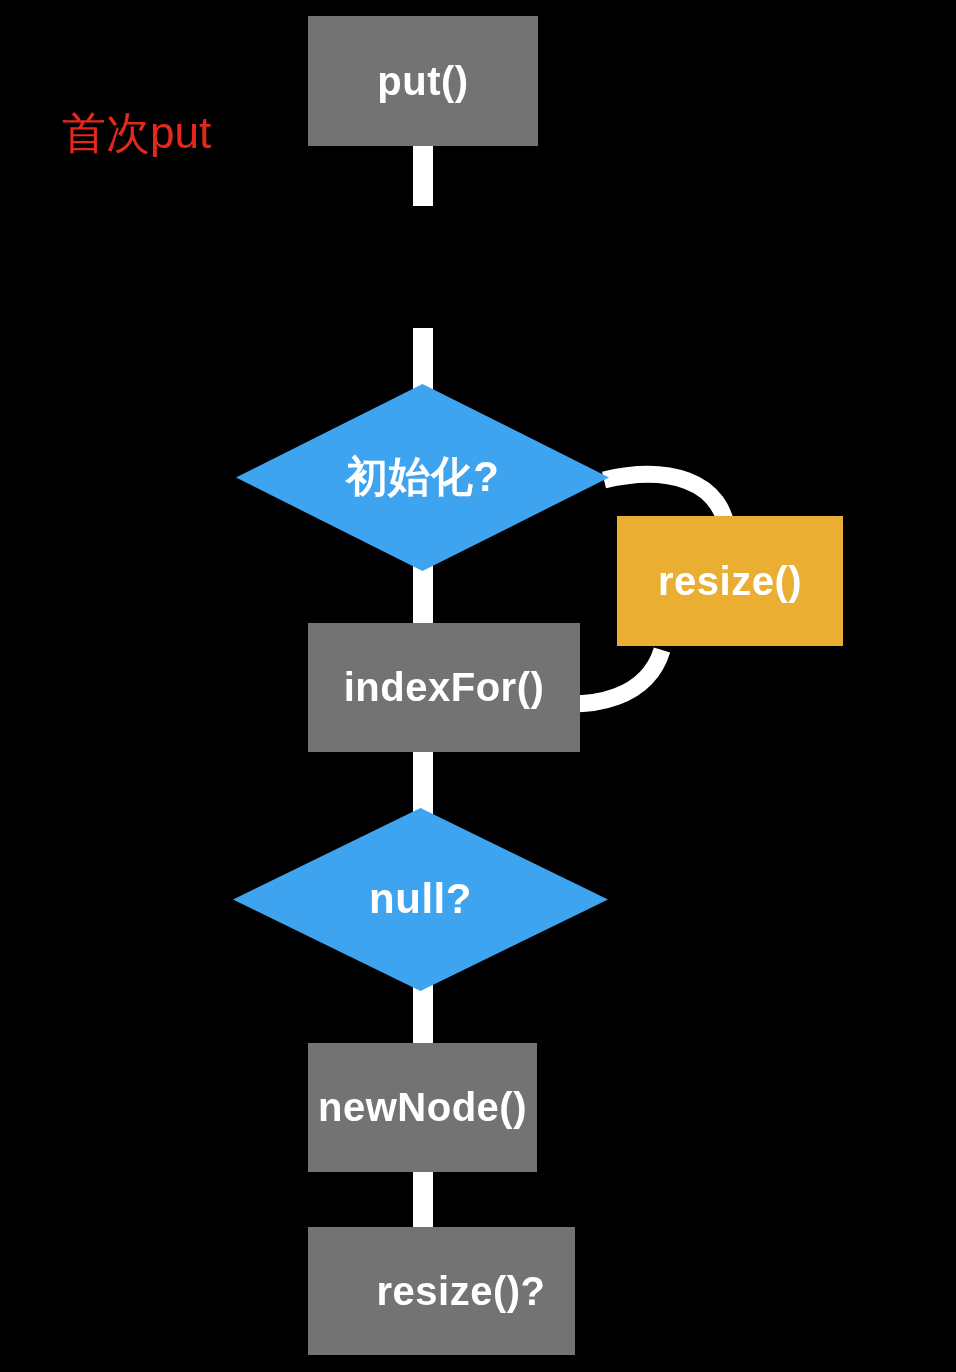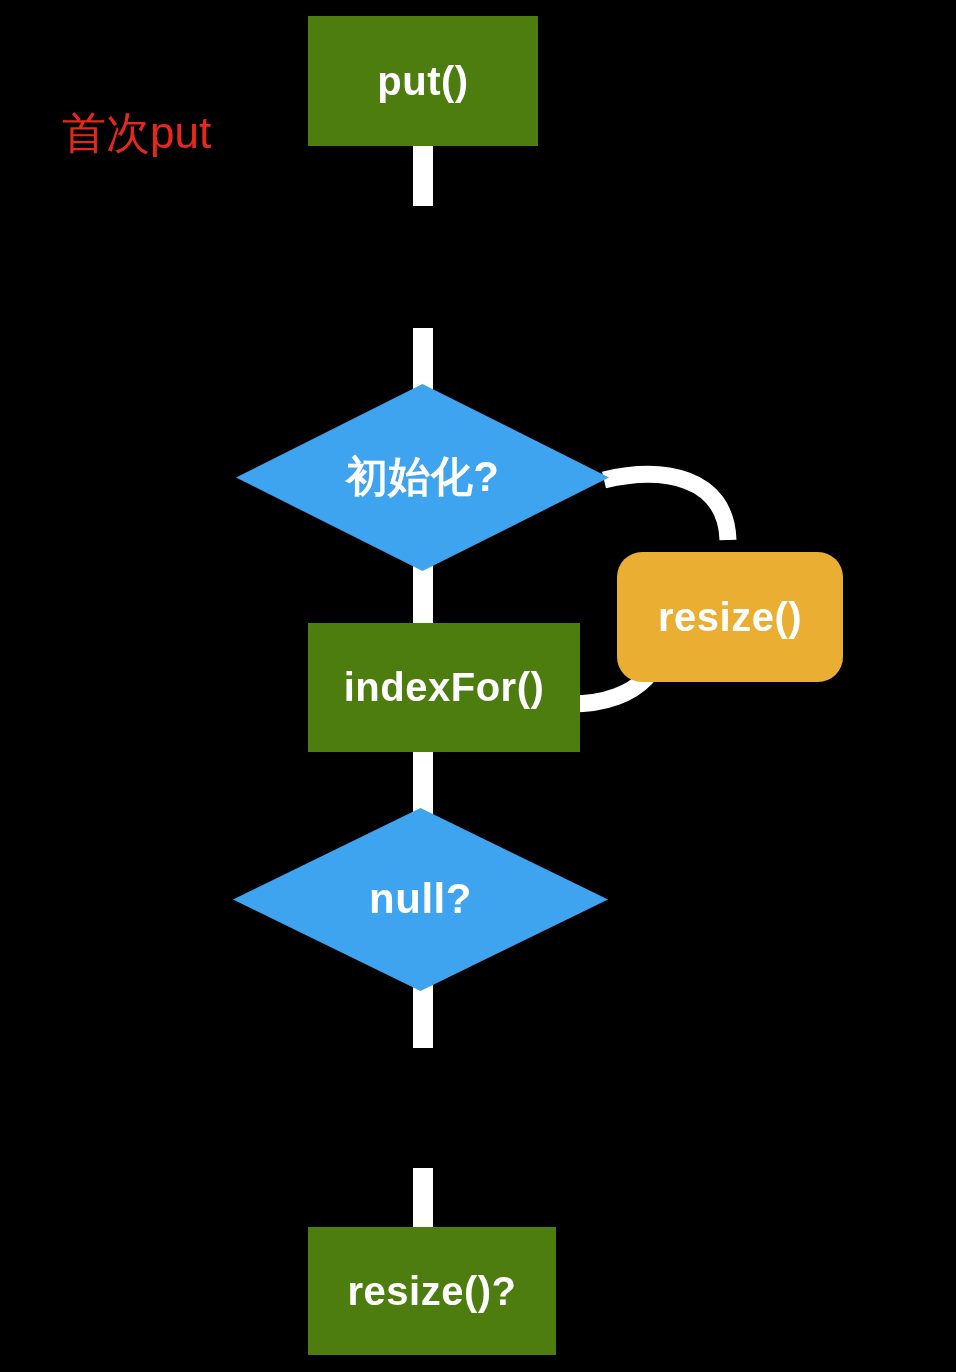--- a/index.html
+++ b/index.html
@@ -26,37 +26,37 @@
     display: flex;
     align-items: center;
     justify-content: center;
     color: #ffffff;
     font-size: 40px;
     font-weight: 600;
     letter-spacing: 0.5px;
     z-index: 2;
     text-align: center;
   }
-  .process-blue  { background: #4d7c0f; }
+  .process-blue  { background: #737373; }
   .process-orange{ background: #E9AE32; }
   .diamond {
     clip-path: polygon(50% 0%, 100% 50%, 50% 100%, 0% 50%);
     background: #3EA4F0;
     flex-direction: column;
     line-height: 1.25;
     font-size: 42px;
   }
   #node-put      { left: 308px; top: 16px;   width: 230px; height: 130px; }
   #node-hash     { left: 308px; top: 201px;  width: 230px; height: 130px; }
   #decision-init { left: 236px; top: 384px;  width: 373px; height: 187px; }
-  #node-resize   { left: 617px; top: 552px;  width: 226px; height: 130px; border-radius: 25px; }
+  #node-resize   { left: 617px; top: 516px;  width: 226px; height: 130px; }
   #node-indexfor { left: 308px; top: 623px;  width: 272px; height: 129px; }
   #decision-bucket { left: 233px; top: 808px; width: 375px; height: 183px; }
   #node-newnode  { left: 308px; top: 1043px; width: 229px; height: 129px; }
-  #node-resize-q { left: 308px; top: 1227px; width: 248px; height: 128px; }
+  #node-resize-q { left: 308px; top: 1227px; width: 228px; height: 128px; padding-left: 39px; }
   #annotation {
     position: absolute;
     left: 62px;
     top: 104px;
     color: #E6281C;
     font-size: 44px;
     font-weight: 400;
     z-index: 3;
     white-space: nowrap;
   }
@@ -103,19 +103,22 @@
   </div>
 
   <div id="node-indexfor" class="node process-blue">
     <span>indexFor()</span>
   </div>
 
   <div id="decision-bucket" class="node diamond">
     <span>null?</span>
   </div>
 
+  <div id="node-newnode" class="node process-blue">
+    <span>newNode()</span>
+  </div>
 
   <div id="node-resize-q" class="node process-blue">
     <span>resize()?</span>
   </div>
 
 
 </div>
 
 </body></html>

